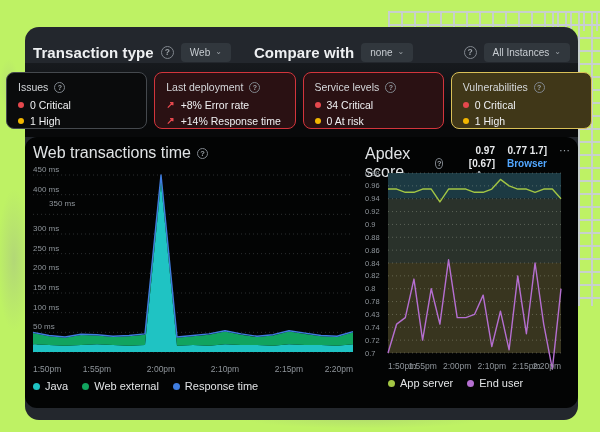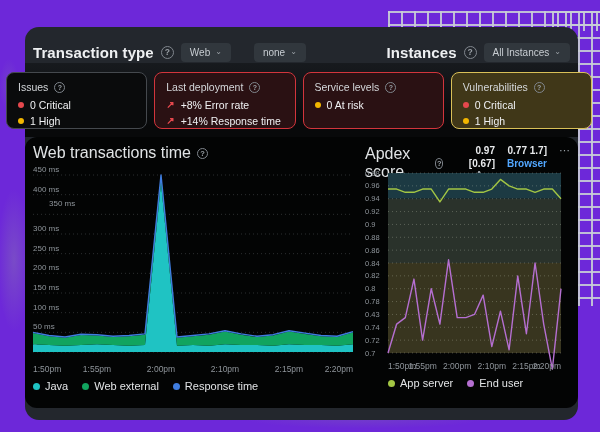--- a/index.html
+++ b/index.html
@@ -1,17 +1,17 @@
 <!DOCTYPE html>
 <html><head>
 <meta charset="utf-8">
 <style>
   html,body{margin:0;padding:0;background:#000;}
   body{font-family:"Liberation Sans", sans-serif;}
-  .stage{position:relative;width:600px;height:432px;background:#6d28d9;overflow:hidden;}
+  .stage{position:relative;width:600px;height:432px;background:#bef264;overflow:hidden;}
 
   
   .grid-pane{position:absolute;
     background-image:
       repeating-linear-gradient(to right, rgba(200,205,214,.9) 0 2px, transparent 2px 13px),
       repeating-linear-gradient(to bottom, rgba(200,205,214,.9) 0 2px, transparent 2px 13px);}
   .grid-top{left:388px;top:11px;width:212px;height:20px;}
   .grid-right{left:552px;top:11px;width:48px;height:295px;}
 
   .smudge{position:absolute;pointer-events:none;}
@@ -96,27 +96,27 @@
     <div class="topbar">
       <div class="ctrl">
         <span class="bar-title">Transaction type</span>
         <span class="help">?</span>
         <button class="pill">
           <span>Web</span>
           <span class="chev">⌄</span>
         </button>
       </div>
       <div class="ctrl compare">
+        <span class="bar-title">Compare with</span>
         <button class="pill">
           <span>none</span>
           <span class="chev">⌄</span>
         </button>
       </div>
       <div class="ctrl instances">
-        <span class="bar-title">Instances</span>
         <span class="help">?</span>
         <button class="pill">
           <span>All Instances</span>
           <span class="chev">⌄</span>
         </button>
       </div>
     </div>
 
     <div class="cards-zone"></div>
 
@@ -286,20 +286,24 @@
           <span class="arrow" style="color: rgb(229, 72, 77);">↗</span>
           <span>+14% Response time</span>
         </div>
       </div>
       <div class="card danger">
         <div class="card-title-row">
           <span class="card-title">Service levels</span>
           <span class="help">?</span>
         </div>
         <div class="card-row">
+          <span class="dot" style="background: rgb(229, 72, 77);"></span>
+          <span>34 Critical</span>
+        </div>
+        <div class="card-row">
           <span class="dot" style="background: rgb(242, 182, 0);"></span>
           <span>0 At risk</span>
         </div>
       </div>
       <div class="card warning">
         <div class="card-title-row">
           <span class="card-title">Vulnerabilities</span>
           <span class="help">?</span>
         </div>
         <div class="card-row">

